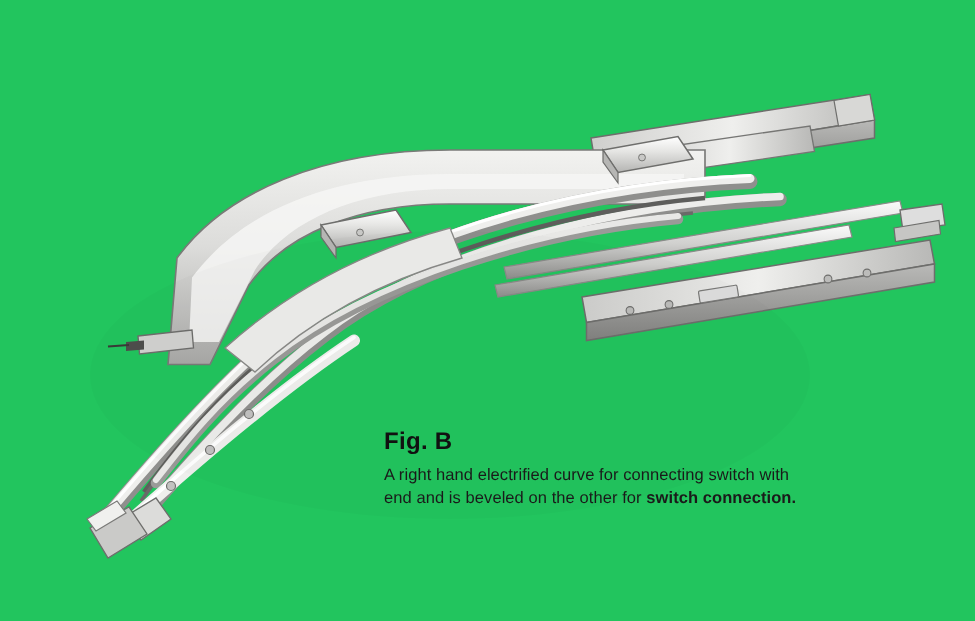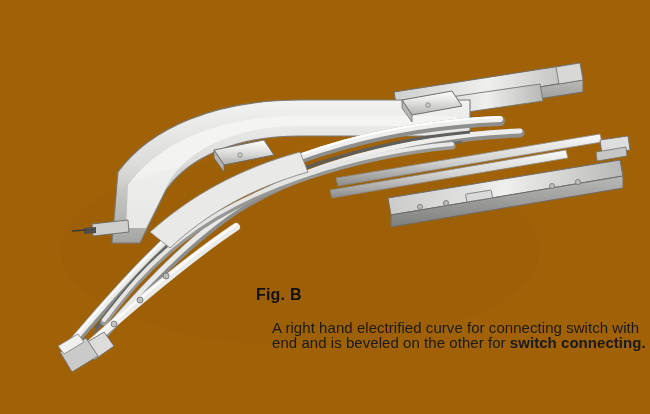--- a/index.html
+++ b/index.html
@@ -4,21 +4,21 @@
 <style>
   html, body {
     margin: 0;
     padding: 0;
     background: #ffffff;
   }
   #page {
     position: relative;
     width: 650px;
     height: 414px;
-    background: #a16207;
+    background: #22c55e;
     overflow: hidden;
     font-family: "Liberation Sans", sans-serif;
   }
 
   
   .illustration {
     position: absolute;
     left: 0;
     top: 0;
     width: 650px;
@@ -35,24 +35,24 @@
   .caption-title {
     font-family: "Liberation Sans", sans-serif;
     font-weight: bold;
     font-size: 16px;
     color: #111111;
     letter-spacing: 0.2px;
     margin: 0 0 6px 0;
   }
   .caption-body {
     font-family: "Liberation Sans", sans-serif;
-    font-size: 15px;
+    font-size: 11px;
     line-height: 15.2px;
     color: #1a1a1a;
-    margin: 16px;
+    margin: 0;
     letter-spacing: 0.05px;
   }
   .caption-body b {
     font-weight: bold;
   }
   .cap-line { display: block; white-space: nowrap; }
 </style>
 </head>
 <body>
 
@@ -187,17 +187,17 @@
       </g>
 
       <ellipse cx="300" cy="250" rx="240" ry="96" fill="#000000" opacity="0.015"></ellipse>
     </svg>
   </div>
 
   <div class="caption">
     <div class="caption-title">Fig. B</div>
     <div class="caption-body">
       <span class="cap-line">A right hand electrified curve for connecting switch with</span>
-      <span class="cap-line">end and is beveled on the other for <b>switch connecting.</b></span>
+      <span class="cap-line">end and is beveled on the other for <b>switch connection.</b></span>
     </div>
   </div>
 
 </div>
 
 </body></html>

